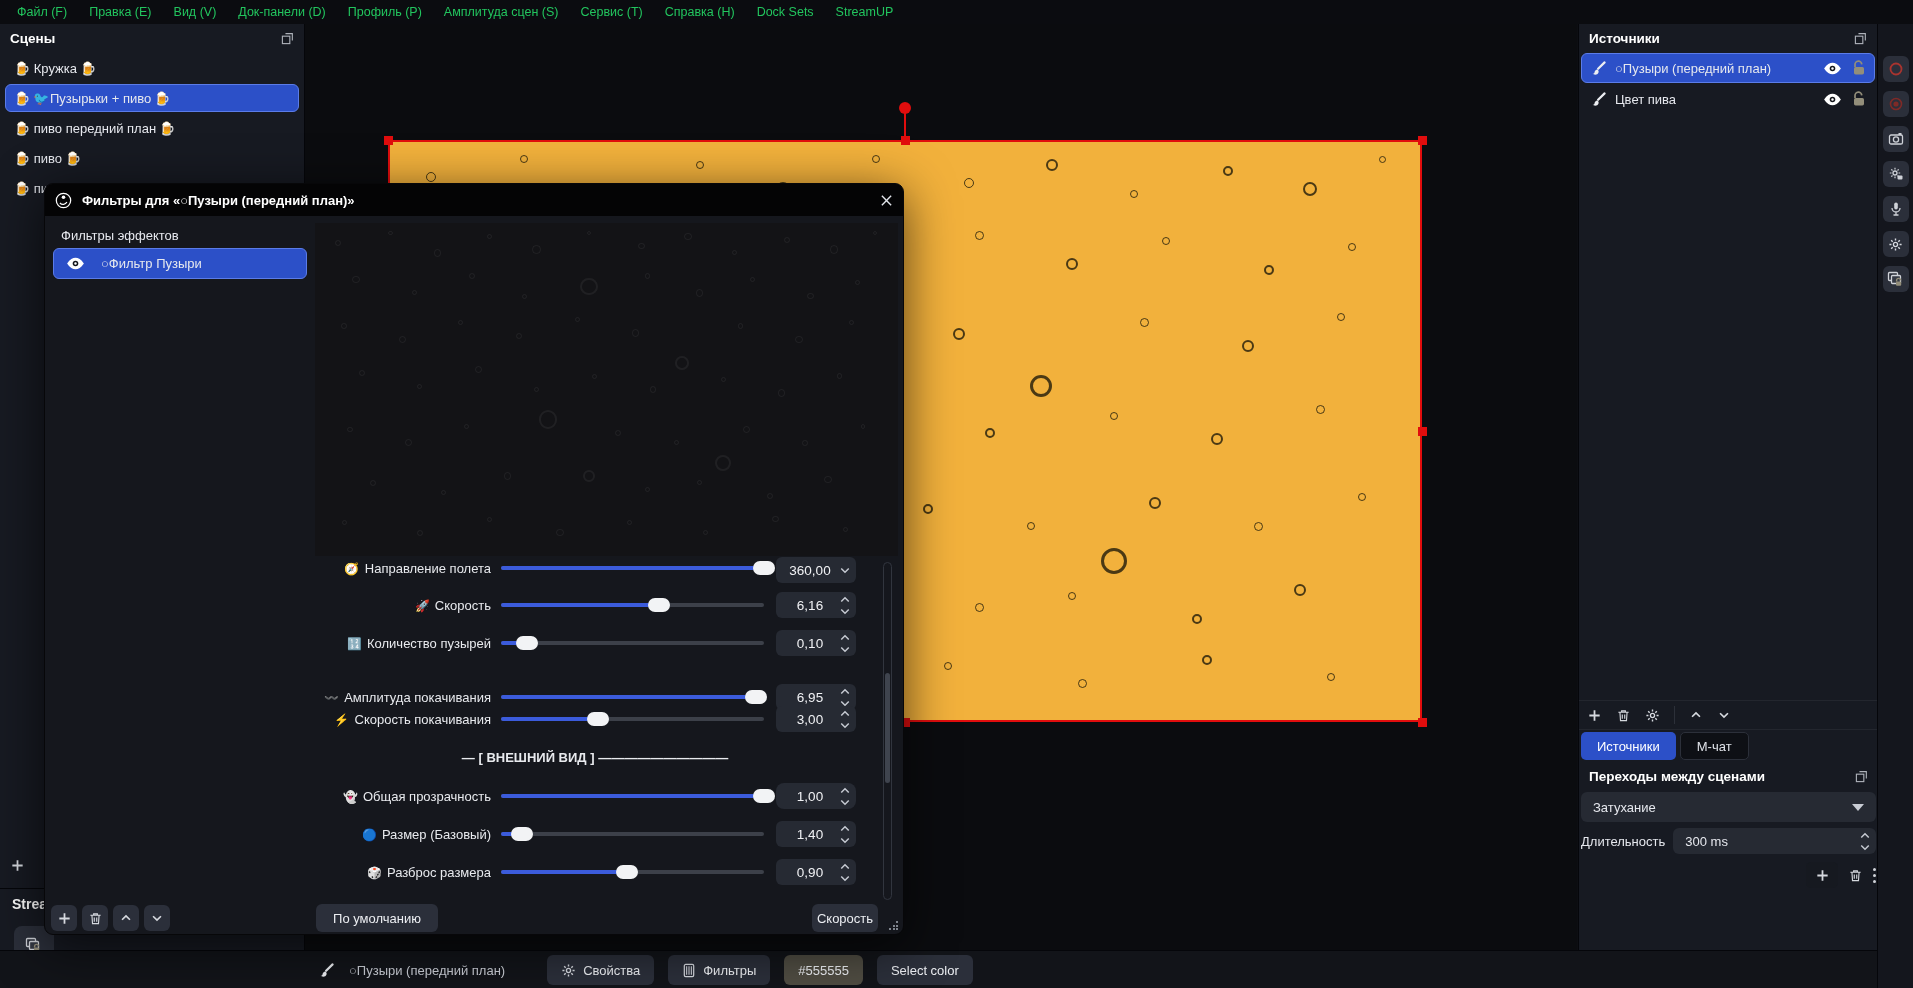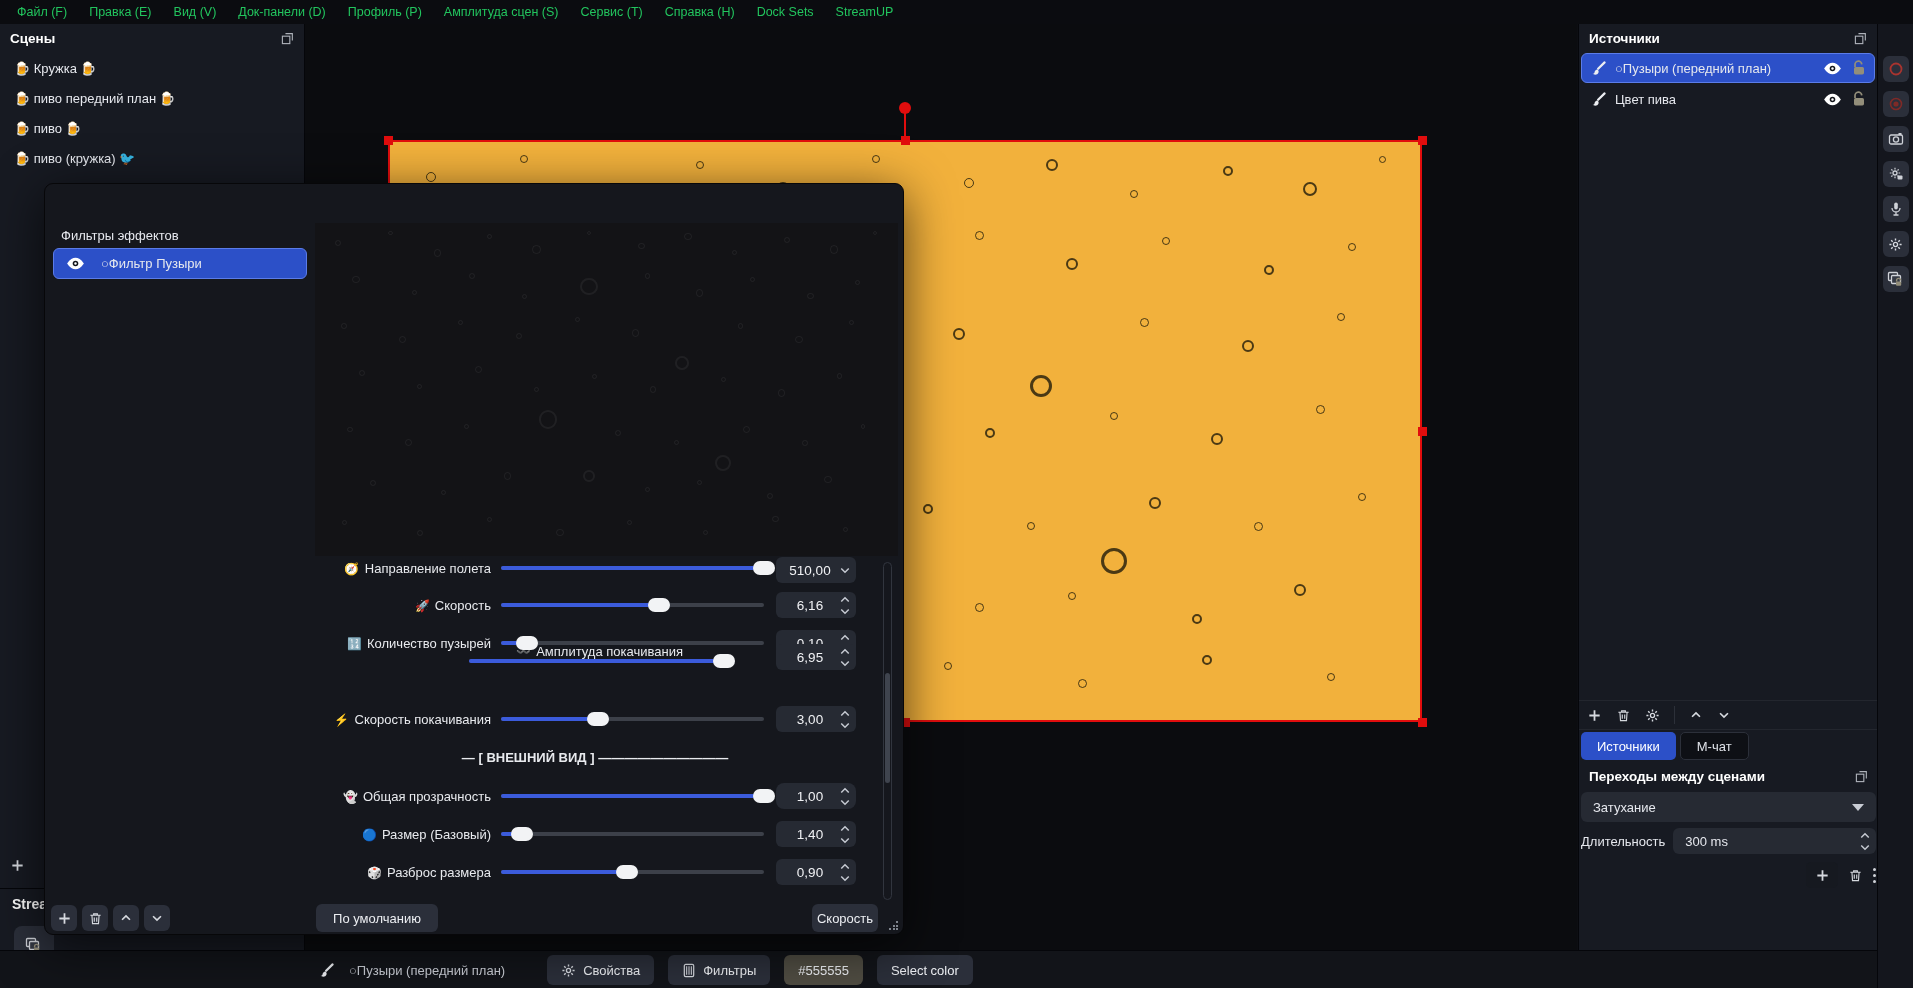--- a/index.html
+++ b/index.html
@@ -137,20 +137,21 @@
       <span>Сцены</span>
       <span class="icon">
           <svg width="13" height="13" viewBox="0 0 14 14">
             <rect x="1.5" y="4.5" width="8" height="8" fill="none" stroke="#aeb2ba" stroke-width="1.2"></rect>
             <path d="M4.8 1.8h7.4v7.4" fill="none" stroke="#aeb2ba" stroke-width="1.2"></path>
           </svg>
         </span>
     </div>
     <div id="scene-list">
         <div class="list-item">🍺 Кружка 🍺</div>
+        <div class="list-item sel">🍺 🐦Пузырьки + пиво 🍺</div>
         <div class="list-item">🍺 пиво передний план 🍺</div>
         <div class="list-item">🍺 пиво 🍺</div>
         <div class="list-item">🍺 пиво (кружка) 🐦</div>
       </div>
     <div id="scenes-toolbar">
       <span class="icon">
           <svg width="15" height="15" viewBox="0 0 16 16">
             <path d="M8 2.5v11M2.5 8h11" stroke="#d6d9df" stroke-width="1.9" fill="none"></path>
           </svg>
         </span>
@@ -490,20 +491,35 @@
       <div class="btn bb-btn" id="bb-color" style="background:#4f4c42">
         <span>#555555</span>
       </div>
       <div class="btn bb-btn">
         <span>Select color</span>
       </div>
     </div>
   </div>
 
   <div id="dialog">
+    <div id="dlg-title">
+      <span class="icon">
+          <svg width="17" height="17" viewBox="0 0 18 18">
+            <circle cx="9" cy="9" r="7.6" fill="none" stroke="#fff" stroke-width="1.3"></circle>
+            <circle cx="9" cy="5.6" r="1.9" fill="#fff"></circle>
+            <path d="M5.2 11.6a4.6 4.6 0 0 0 7.4-1" fill="none" stroke="#fff" stroke-width="1.3"></path>
+          </svg>
+        </span>
+      <span id="dlg-title-text">Фильтры для «○Пузыри (передний план)»</span>
+      <span class="icon">
+          <svg width="13" height="13" viewBox="0 0 14 14">
+            <path d="M2 2l10 10M12 2L2 12" stroke="#e3e6ec" stroke-width="1.5"></path>
+          </svg>
+        </span>
+    </div>
     <div id="dlg-effects-label">Фильтры эффектов</div>
     <div id="dlg-filter-item">
       <span class="icon">
           <svg width="19" height="13" viewBox="0 0 20 14">
             <path d="M1 7c3-4.6 6-6.2 9-6.2S16 2.4 19 7c-3 4.6-6 6.2-9 6.2S4 11.6 1 7z" fill="#fff"></path>
             <circle cx="10" cy="7" r="3" fill="#15171c"></circle>
             <circle cx="10" cy="7" r="1.3" fill="#fff"></circle>
           </svg>
         </span>
       <span>○Фильтр Пузыри</span>
@@ -580,21 +596,21 @@
         </div>
     </div>
     <div id="dlg-rows">
         <div class="prow" style="top: 371px;">
           <div class="plabel"><span class="em">🧭</span>Направление полета</div>
           <div class="pslider">
             <div class="pfill" style="width: 100%;"></div>
             <div class="pthumb" style="left: 100%;"></div>
           </div>
           <div class="pspin" style="top: 2px;">
-            <span class="pval">510,00</span>
+            <span class="pval">360,00</span>
             <span class="spin-arrows">
               <svg width="10" height="7" viewBox="0 0 12 8">
                 <path d="M1.5 1.5L6 6l4.5-4.5" stroke="#c6cad2" stroke-width="1.8" fill="none"></path>
               </svg>
             </span>
           </div>
         </div>
         <div class="prow" style="top: 408px;">
           <div class="plabel"><span class="em">🚀</span>Скорость</div>
           <div class="pslider">
@@ -624,21 +640,21 @@
             <span class="spin-arrows">
               <svg width="10" height="7" viewBox="0 0 12 8">
                 <path d="M1.5 6.5L6 2l4.5 4.5" stroke="#c6cad2" stroke-width="1.8" fill="none"></path>
               </svg>
               <svg width="10" height="7" viewBox="0 0 12 8">
                 <path d="M1.5 1.5L6 6l4.5-4.5" stroke="#c6cad2" stroke-width="1.8" fill="none"></path>
               </svg>
             </span>
           </div>
         </div>
-        <div class="prow" style="top: 460px; flex-direction: column;">
+        <div class="prow" style="top: 500px;">
           <div class="plabel"><span class="em">〰️</span>Амплитуда покачивания</div>
           <div class="pslider">
             <div class="pfill" style="width: 97%;"></div>
             <div class="pthumb" style="left: 97%;"></div>
           </div>
           <div class="pspin" style="top: 0px;">
             <span class="pval">6,95</span>
             <span class="spin-arrows">
               <svg width="10" height="7" viewBox="0 0 12 8">
                 <path d="M1.5 6.5L6 2l4.5 4.5" stroke="#c6cad2" stroke-width="1.8" fill="none"></path>

